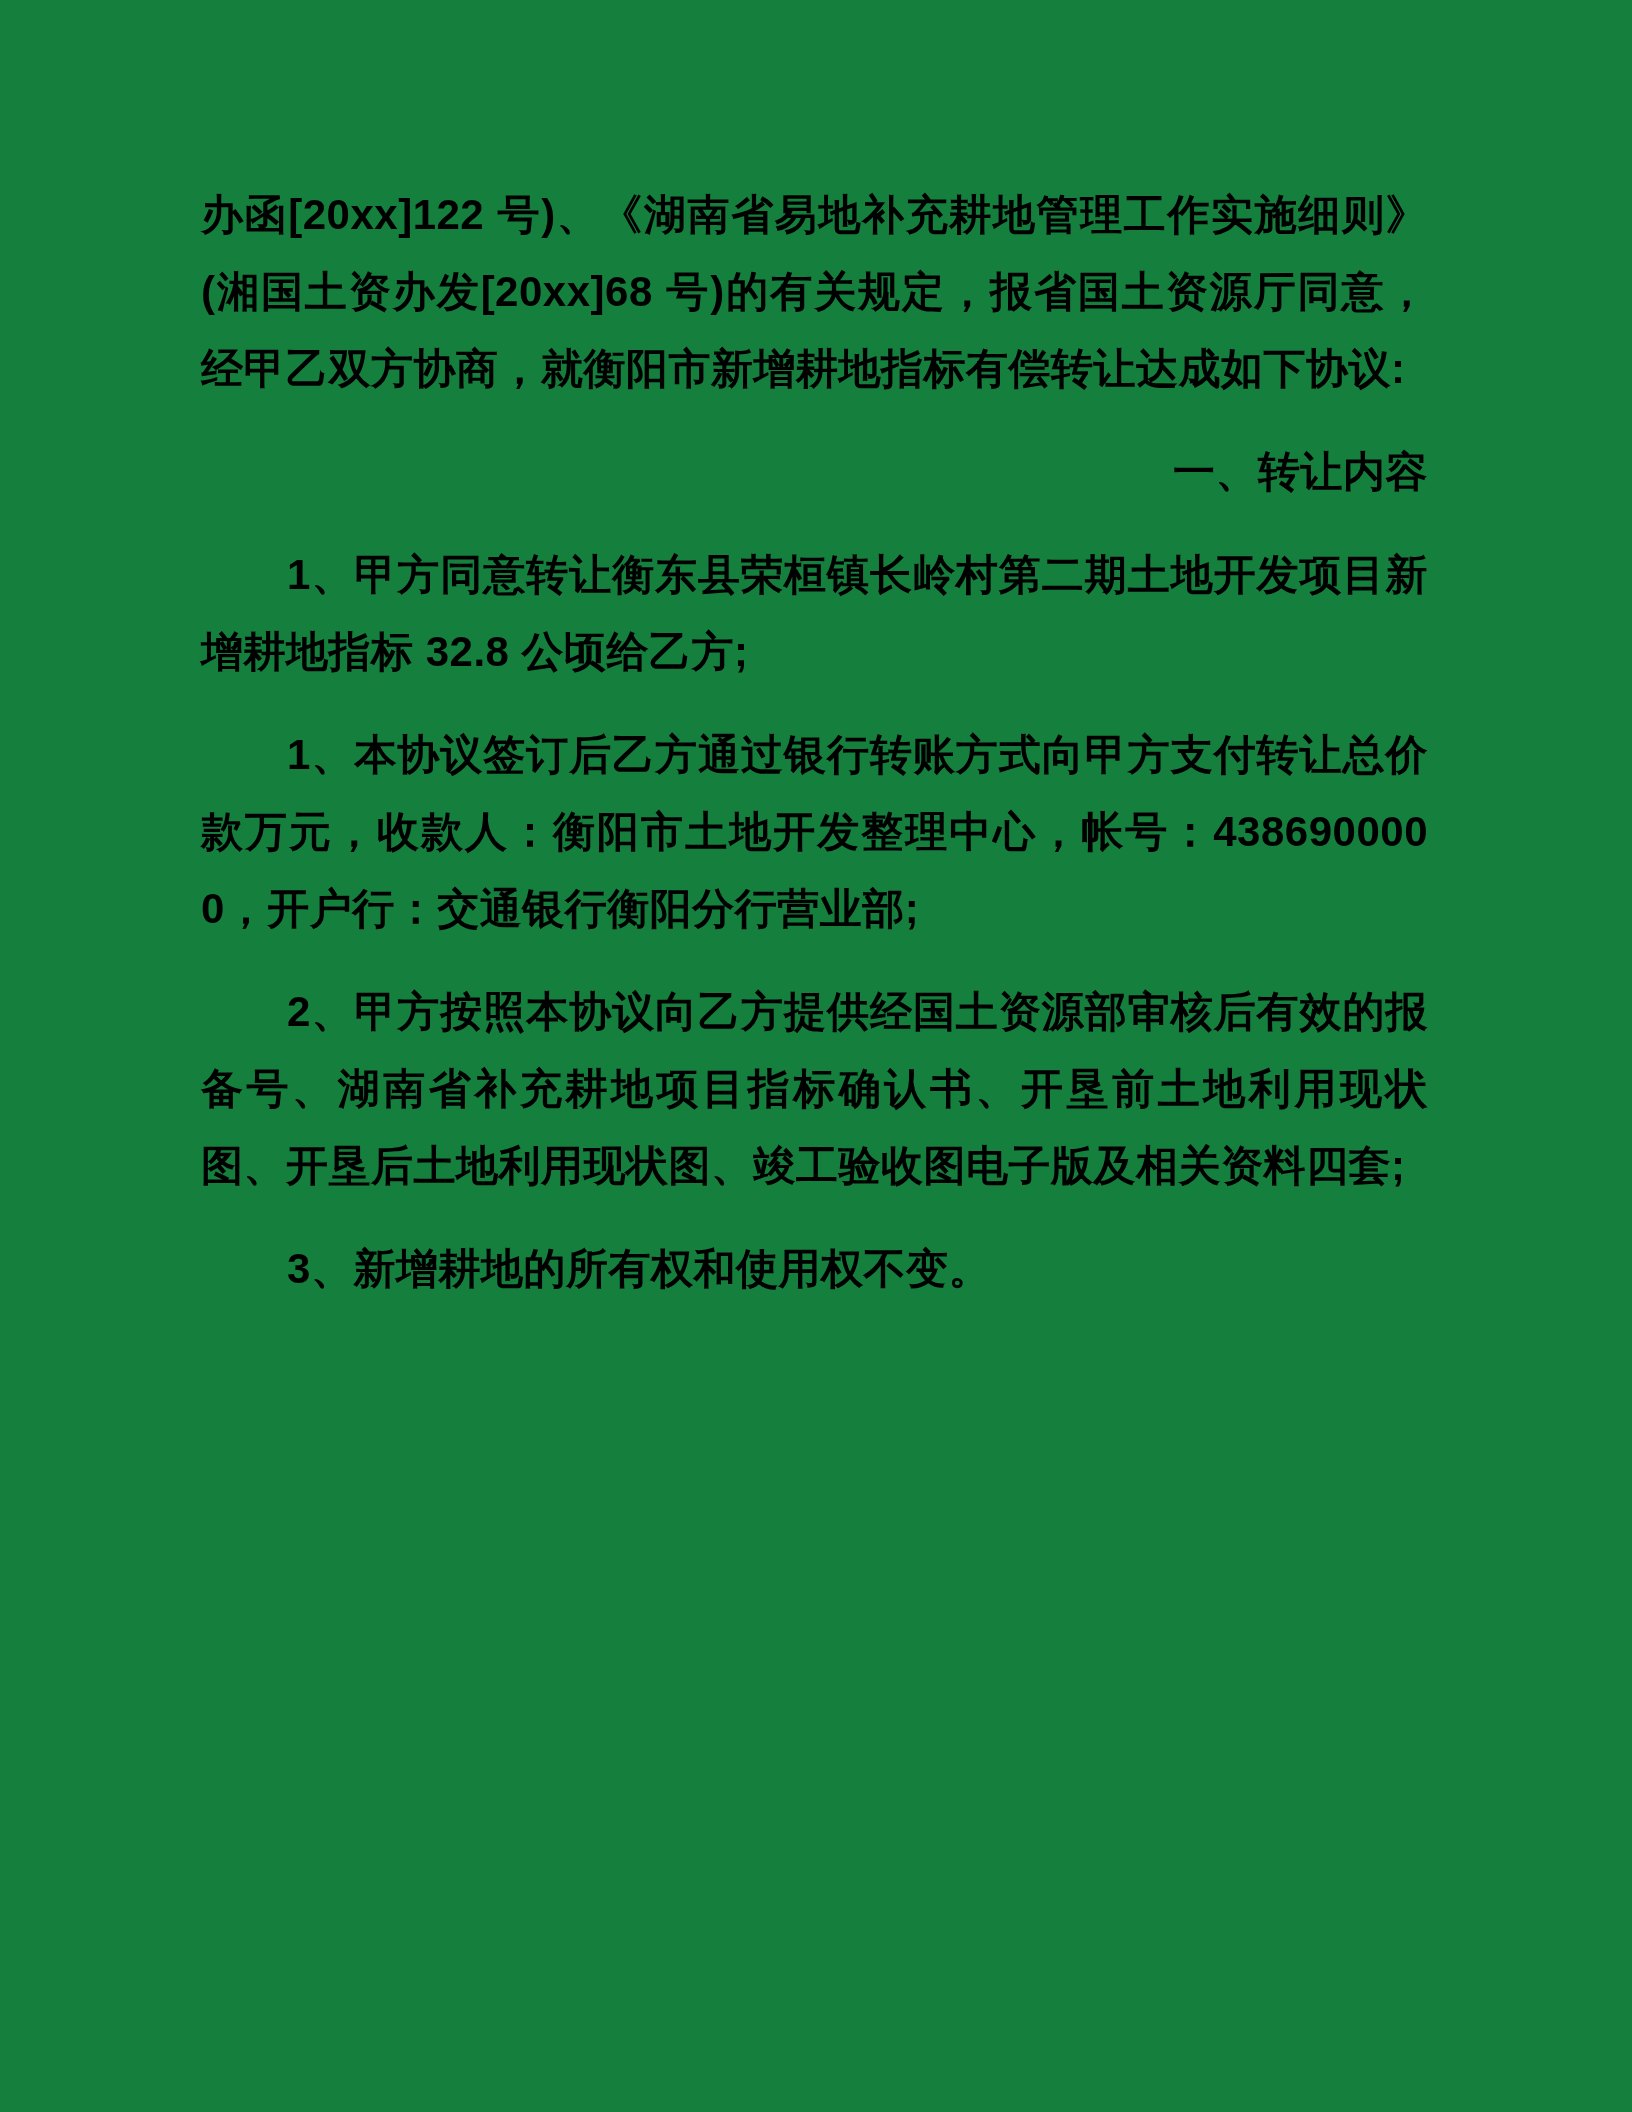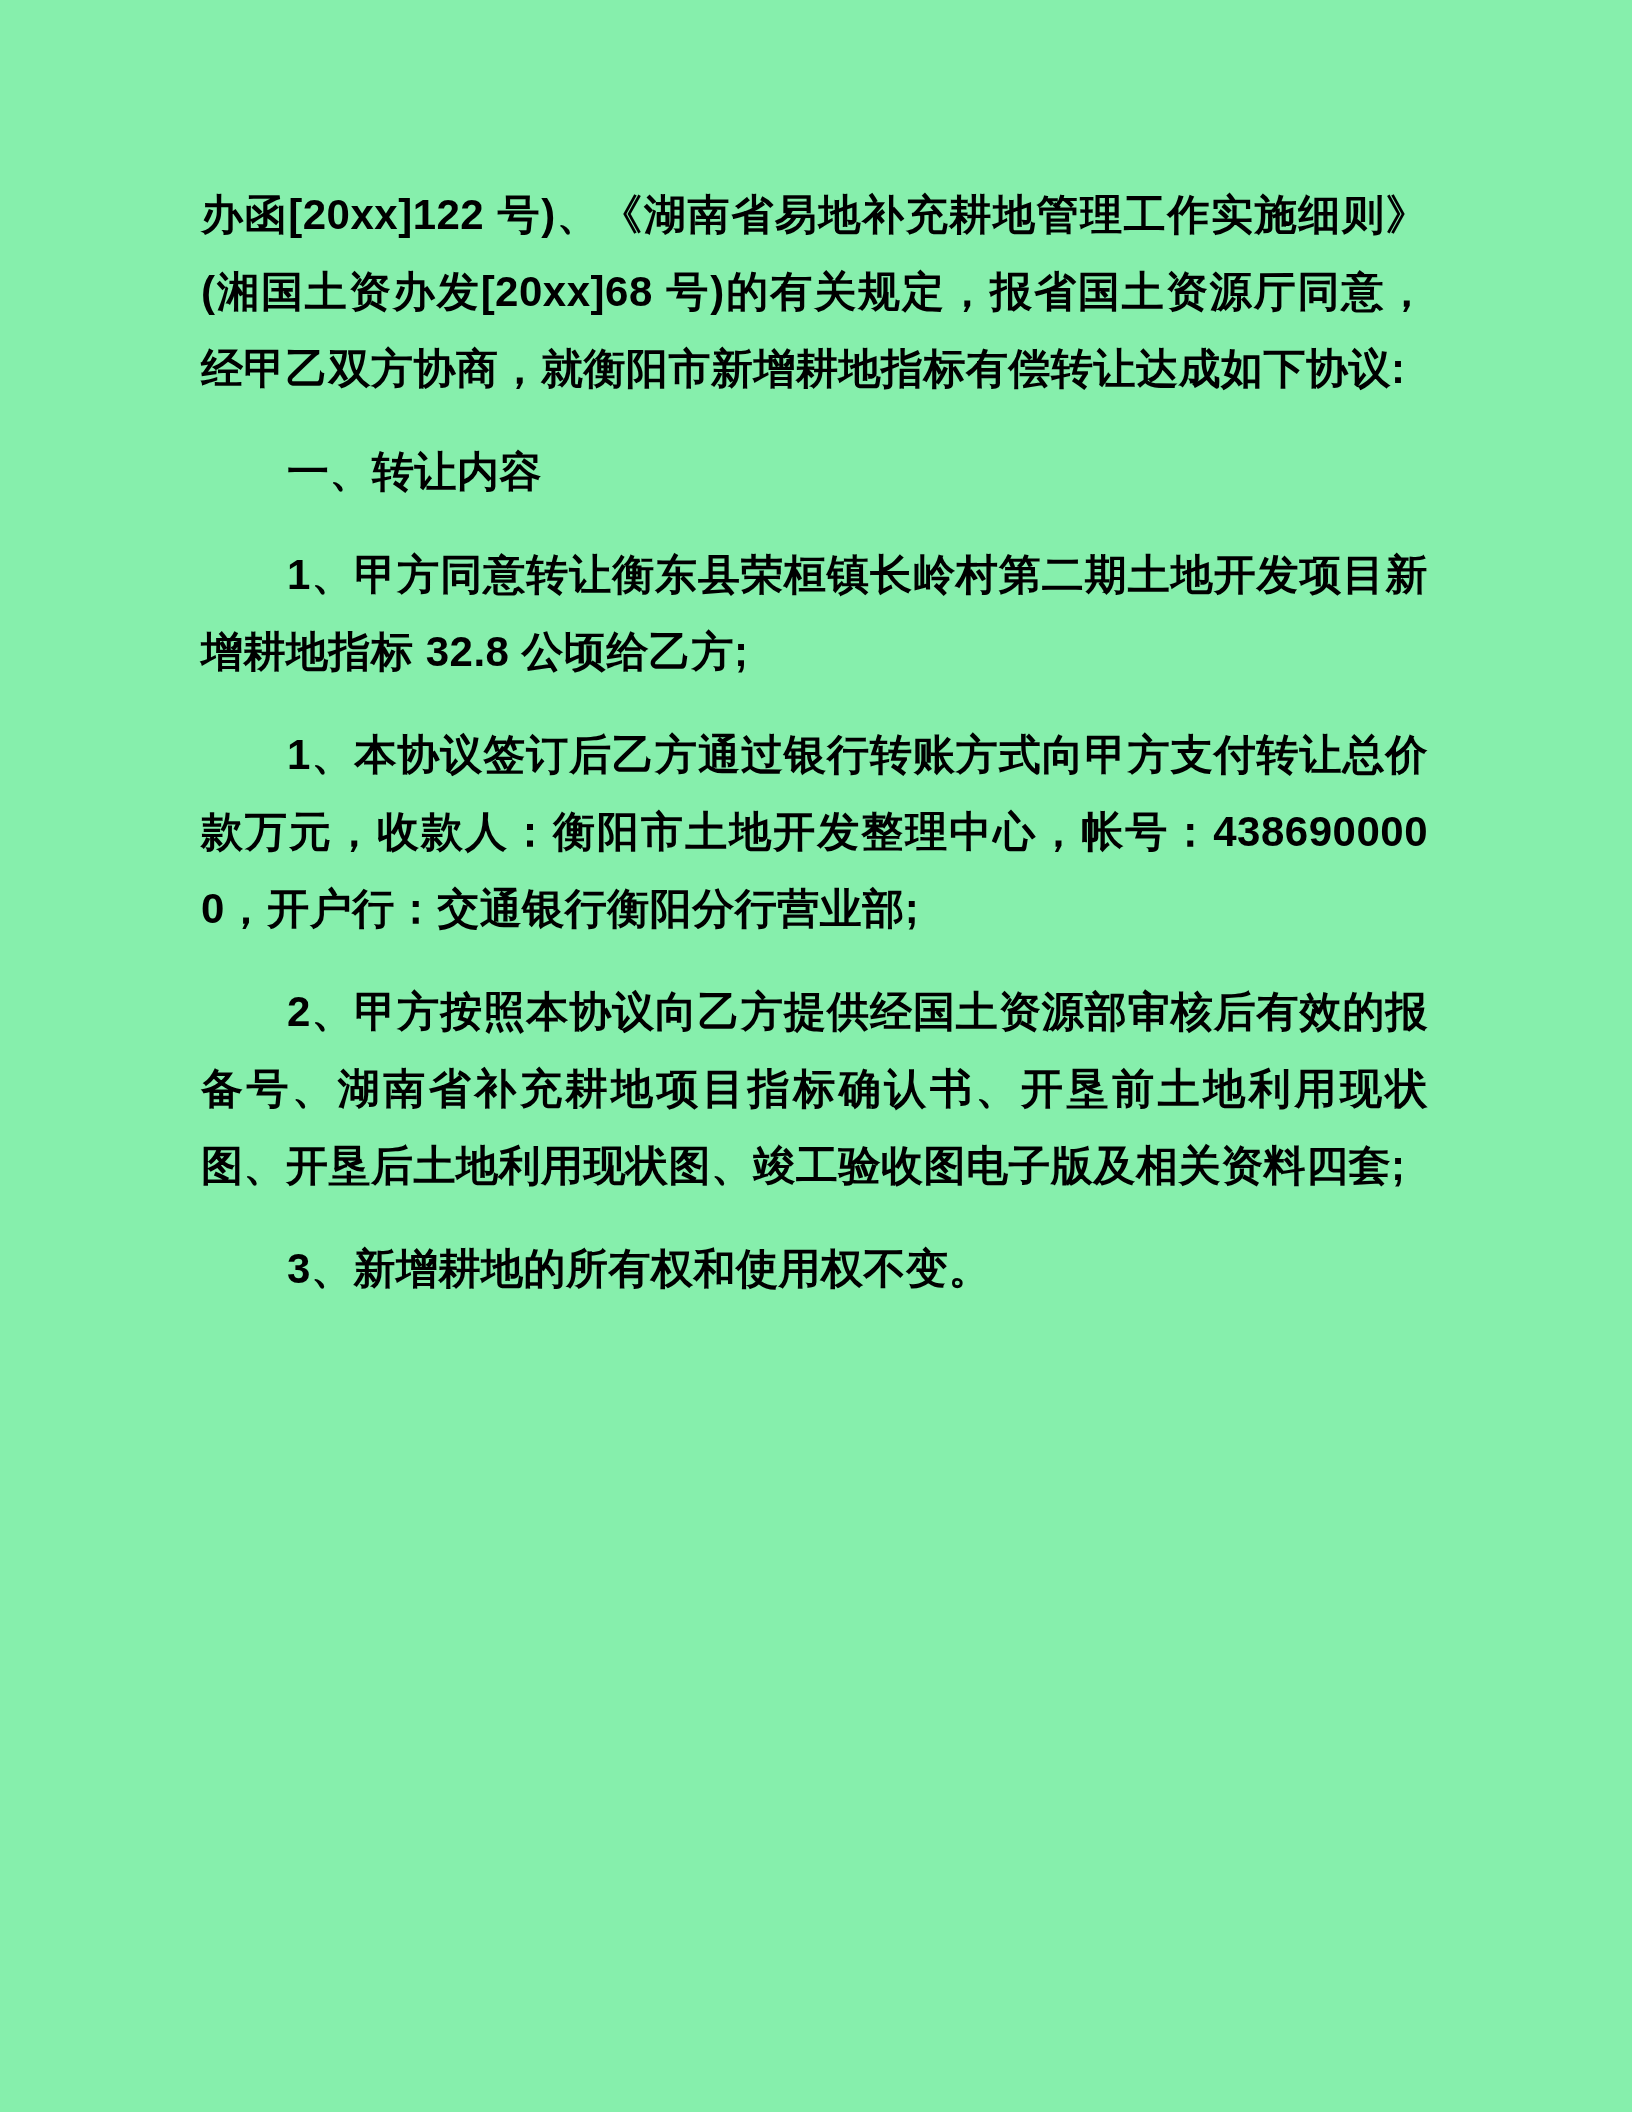--- a/index.html
+++ b/index.html
@@ -4,21 +4,21 @@
 <style>
   html, body {
     margin: 0;
     padding: 0;
     background: #ffffff;
   }
   .page {
     position: relative;
     width: 1632px;
     height: 2112px;
-    background: #86efac;
+    background: #15803d;
     overflow: hidden;
     box-sizing: border-box;
     padding: 176px 204px 100px 201px;
     font-family: "Liberation Sans", "DejaVu Sans", sans-serif;
     color: #000000;
   }
   .para {
     margin: 0 0 26px 0;
     font-size: 42px;
     font-weight: 700;
@@ -26,21 +26,21 @@
     text-align: justify;
     text-justify: inter-ideograph;
     letter-spacing: 0.5px;
     word-break: break-all;
     color: #000000;
   }
   .para.indent {
     text-indent: 2.05em;
   }
   .para.heading {
-    text-align: left;
+    text-align: right;
   }
   .para:last-child {
     margin-bottom: 0;
   }
 </style>
 </head>
 <body>
 
 <div class="page">
     <p class="para">办函[20xx]122 号)、《湖南省易地补充耕地管理工作实施细则》(湘国土资办发[20xx]68 号)的有关规定，报省国土资源厅同意，经甲乙双方协商，就衡阳市新增耕地指标有偿转让达成如下协议:</p>

